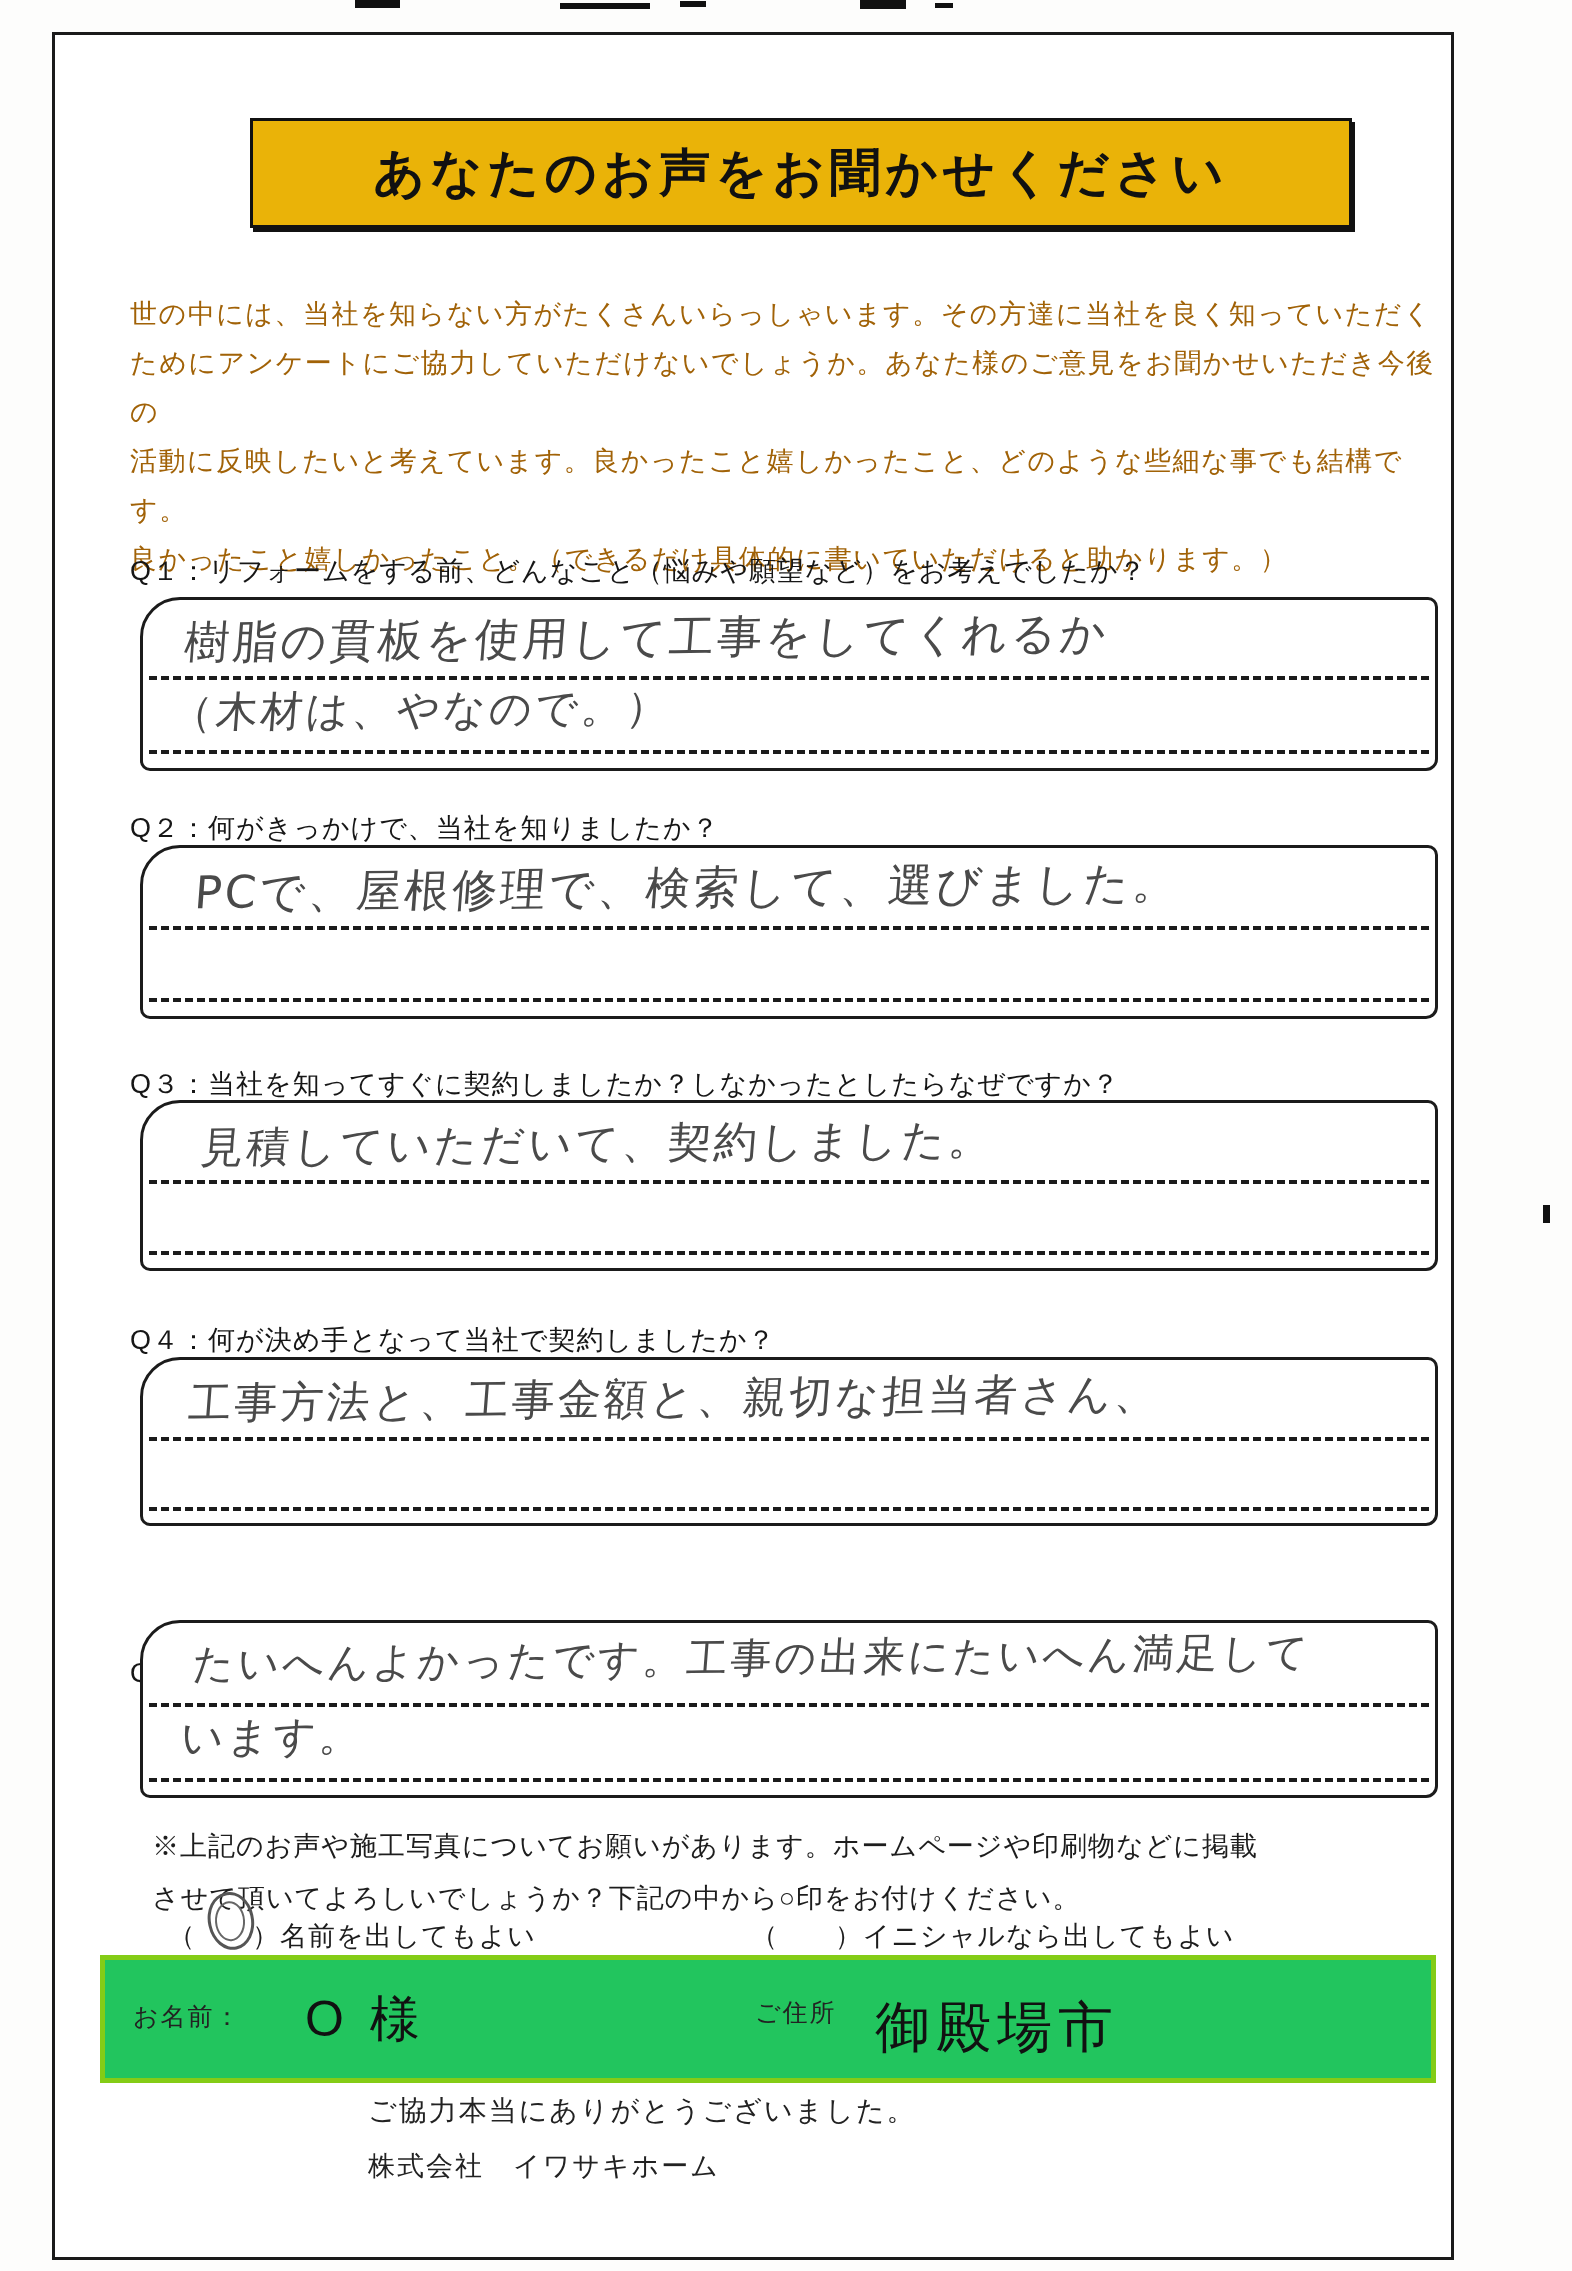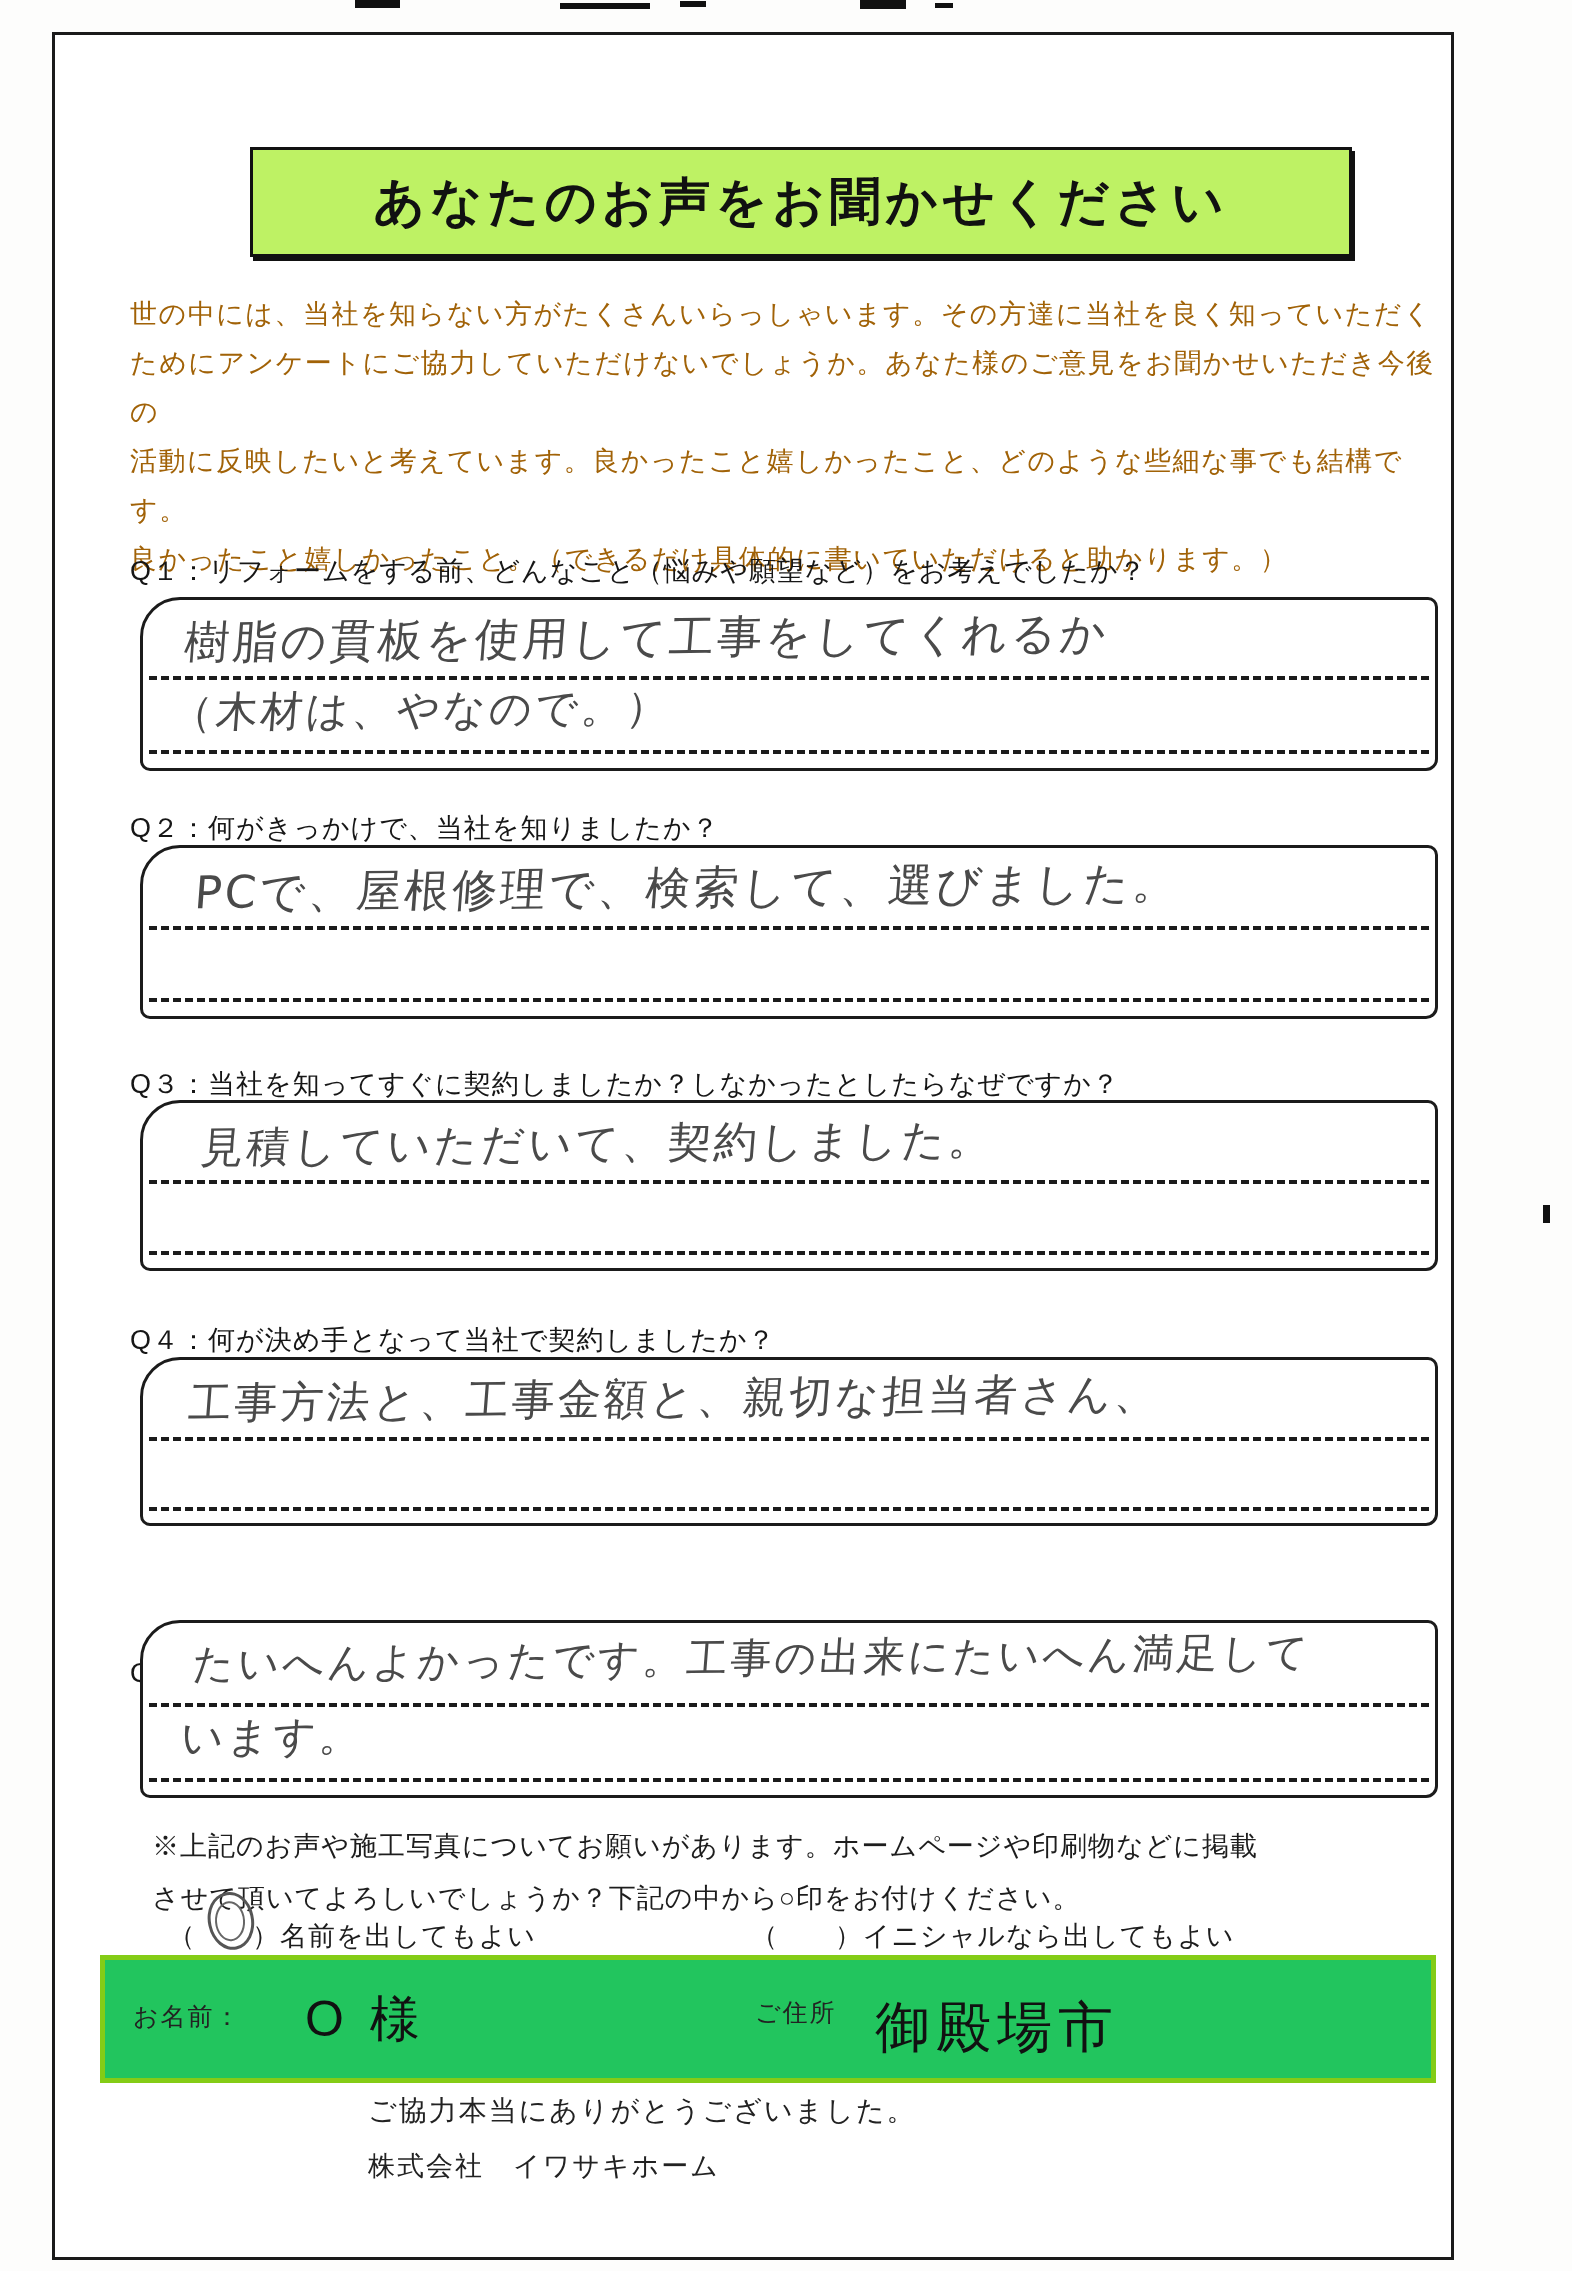--- a/index.html
+++ b/index.html
@@ -18,22 +18,21 @@
     background:#ffffff;
   }
   
   .artifact{background:#111;}
   
   .title-box{
     left:250px;top:118px;width:1096px;height:104px;
     border:3px solid #111;
     box-shadow:3px 4px 0 0 #111;
     display:flex;align-items:center;justify-content:center;
-    background:#bef264;
-    margin-top:29px;
+    background:#eab308;
   }
   .title-text{
     font-size:51px;font-weight:bold;letter-spacing:5px;color:#111;
   }
   .intro{
     left:130px;top:290px;width:1330px;
     font-size:27px;line-height:49px;letter-spacing:1.5px;color:#a16207;
   }
   .q-label{
     font-size:27px;letter-spacing:1px;color:#161616;white-space:nowrap;

